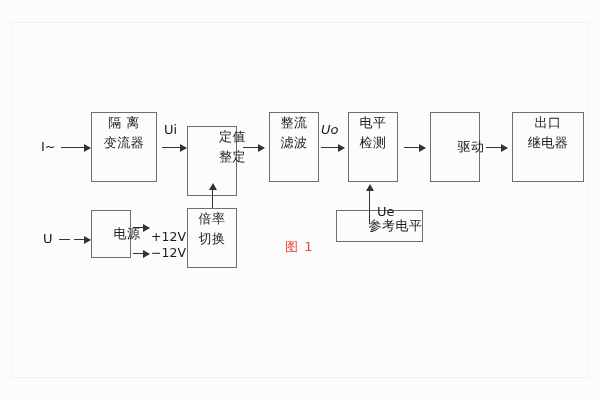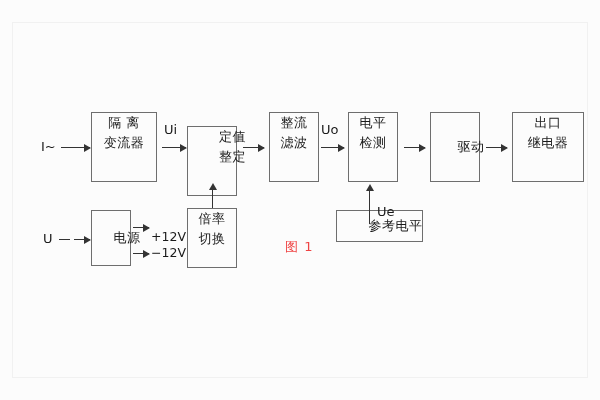--- a/index.html
+++ b/index.html
@@ -120,21 +120,21 @@
     <span class="ln">整定</span>
   </div>
 
   <div class="harrow" style="left:243px; top:147px; width:21px;"></div>
 
   <div class="box" style="left:269px; top:112px; width:50px; height:70px;">
     <span class="ln">整流</span>
     <span class="ln">滤波</span>
   </div>
 
-  <div class="lbl" style="left:321px; top:122px;">Uo</div>
+  <div class="lbl" style="left:321px; top:122px;font-style:italic;">Uo</div>
   <div class="harrow" style="left:321px; top:147px; width:23px;"></div>
 
   <div class="box" style="left:348px; top:112px; width:50px; height:70px;">
     <span class="ln">电平</span>
     <span class="ln">检测</span>
   </div>
 
   <div class="harrow" style="left:404px; top:147px; width:21px;"></div>
 
   <div class="box single" style="left:430px; top:112px; width:50px; height:70px;">
@@ -146,21 +146,21 @@
   <div class="box" style="left:512px; top:112px; width:72px; height:70px;">
     <span class="ln">出口</span>
     <span class="ln">继电器</span>
   </div>
 
   <div class="lbl" style="left:43px; top:231px;">U</div>
 
   <div class="hline" style="left:59px; top:239px; width:11px;"></div>
   <div class="harrow" style="left:74px; top:239px; width:16px;"></div>
 
-  <div class="box single" style="left:91px; top:210px; width:40px; height:56px;">
+  <div class="box single" style="left:91px; top:210px; width:40px; height:48px;">
     <span class="ln">电源</span>
   </div>
 
   <div class="harrow" style="left:133px; top:227px; width:16px;"></div>
   <div class="lbl small" style="left:151px; top:229px;">+12V</div>
 
   <div class="harrow" style="left:133px; top:253px; width:16px;"></div>
   <div class="lbl small" style="left:151px; top:245px;">−12V</div>
 
   <div class="box" style="left:187px; top:208px; width:50px; height:60px;">

